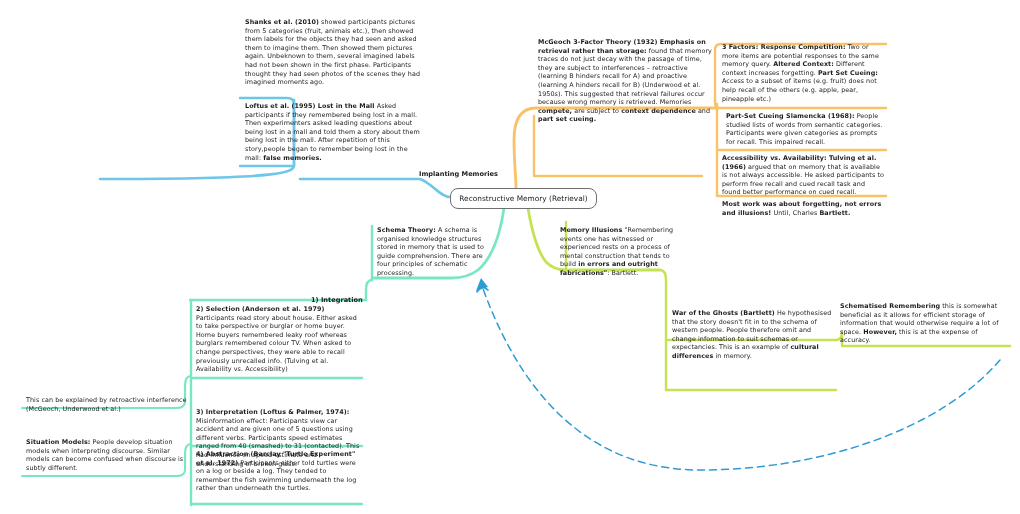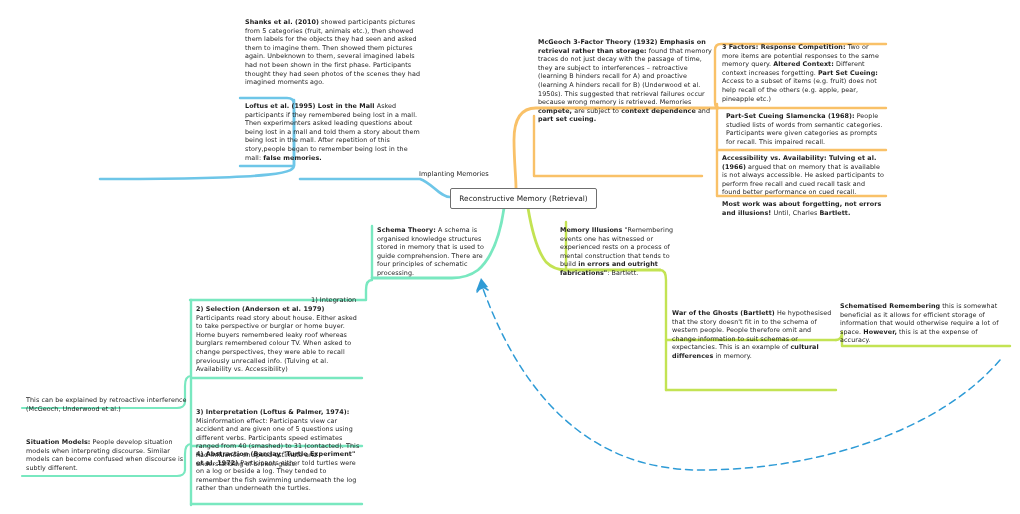--- a/index.html
+++ b/index.html
@@ -11,25 +11,25 @@
   #canvas{position:absolute;inset:0;width:1020px;height:514px;}
   svg.links{position:absolute;left:0;top:0;width:1020px;height:514px;pointer-events:none;}
   .node{position:absolute;box-sizing:border-box;}
   .txt{
     font-size:6.4px;line-height:8.6px;letter-spacing:0.01em;
     color:#1d1d1d;text-align:left;white-space:normal;
   }
   .txt b{font-weight:bold;}
   .central{
     position:absolute;left:450px;top:188px;width:145px;height:19px;
-    border:1px solid #6f6f6f;border-radius:2px;background:#fff;
+    border:1px solid #6f6f6f;border-radius:8px;background:#fff;
     display:flex;align-items:center;justify-content:center;
     font-size:7.4px;color:#1b1b1b;
   }
-  .branchlabel{font-size:6.6px;font-weight:normal;color:#1b1b1b;}
+  .branchlabel{font-size:6.6px;font-weight:bold;color:#1b1b1b;}
   .lbl-implanting{position:absolute;left:419px;top:170px;}
   .lbl-integration{position:absolute;left:311px;top:296px;}
 </style>
 </head>
 <body>
 
 <div id="canvas">
 
   <svg class="links" viewBox="0 0 1020 514">
 

